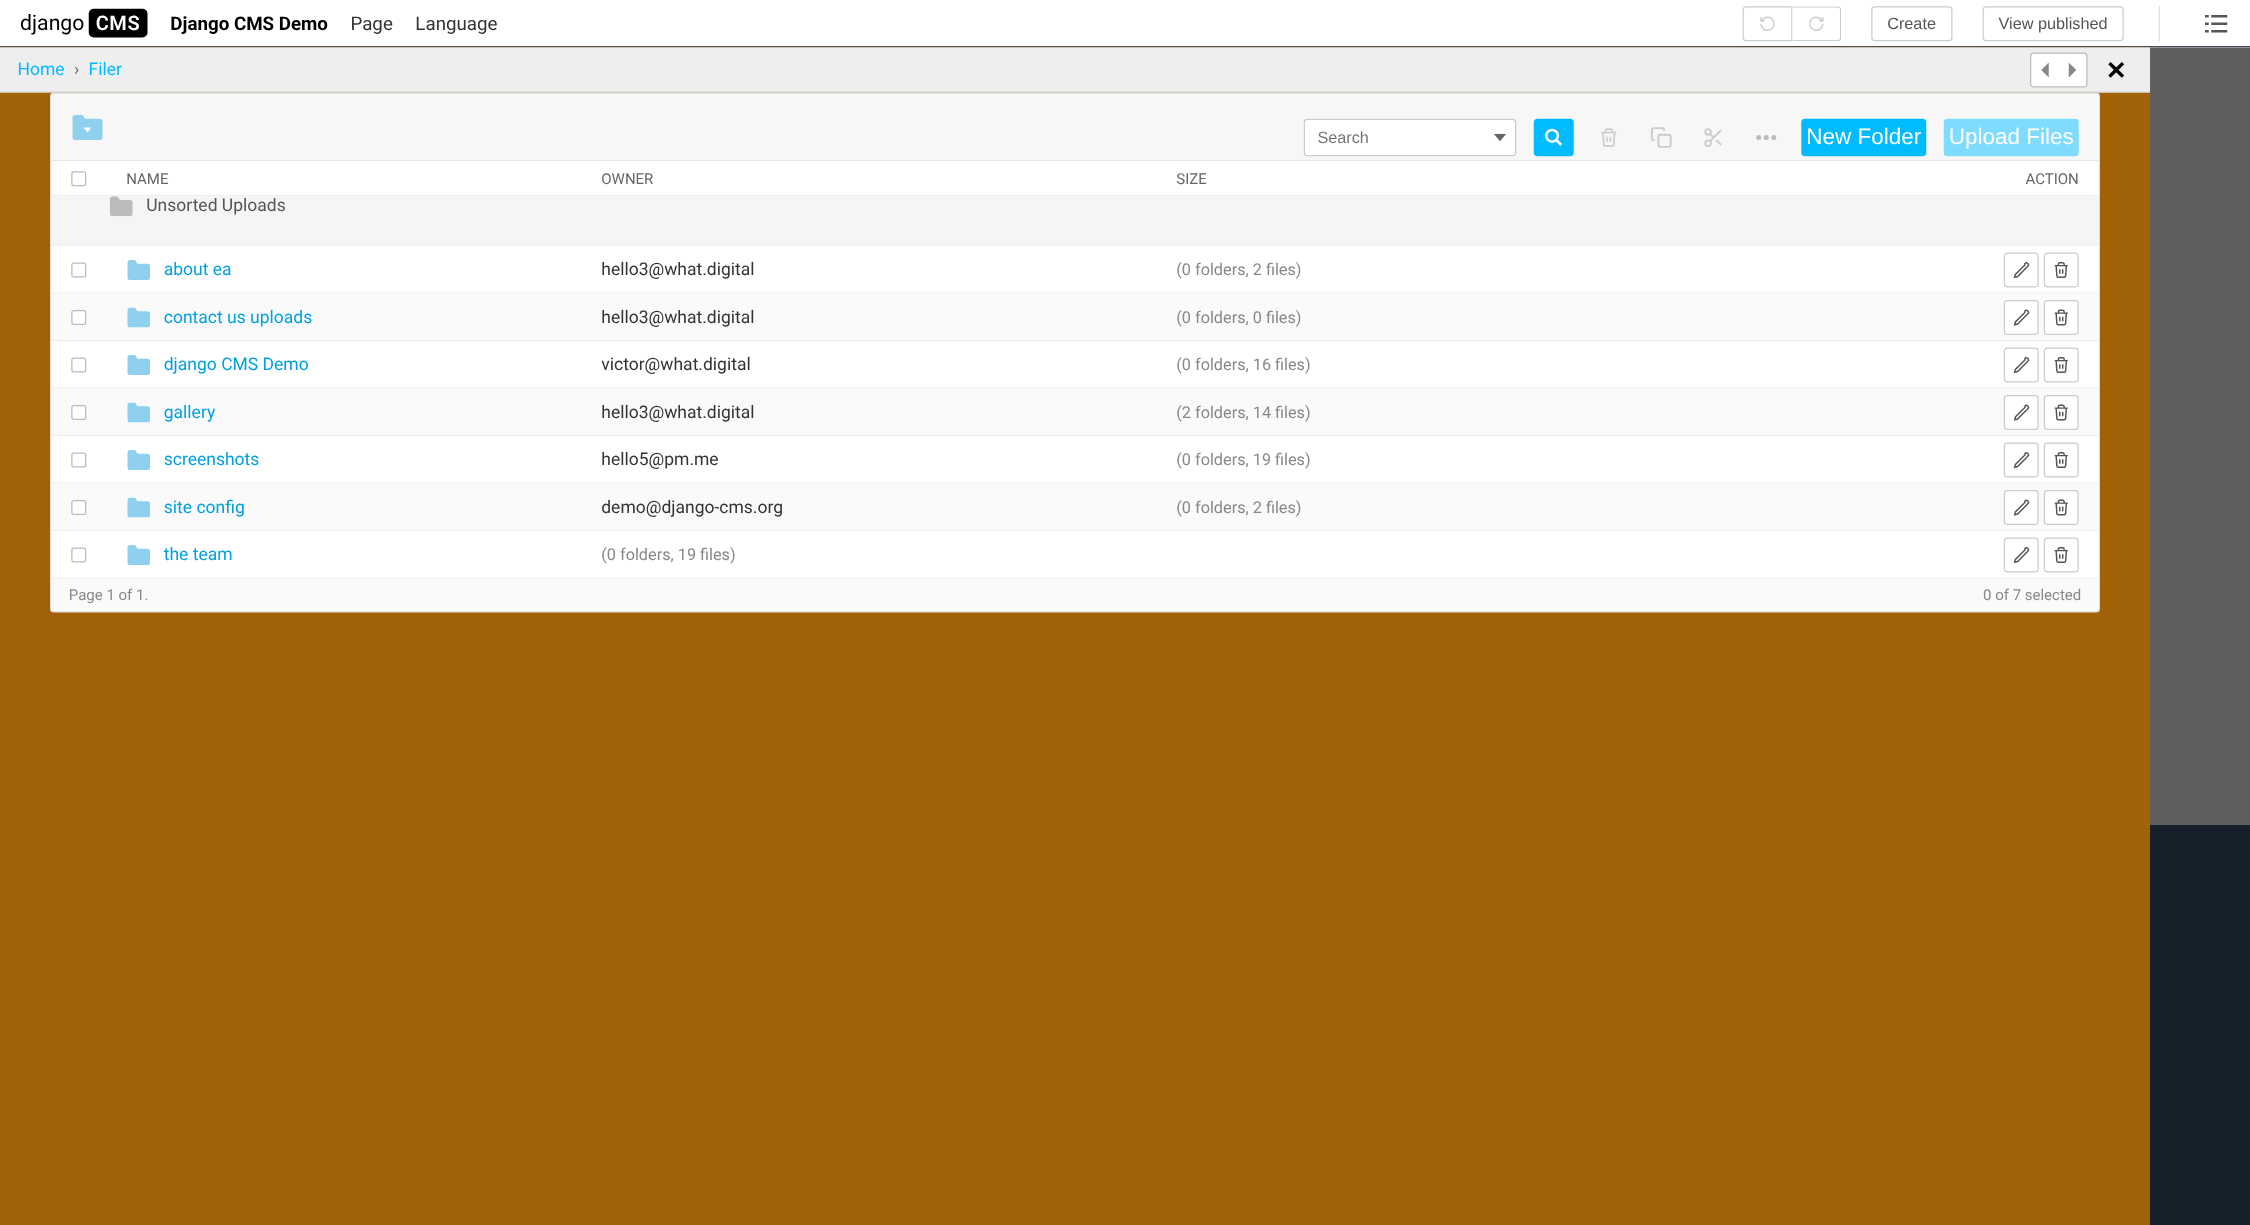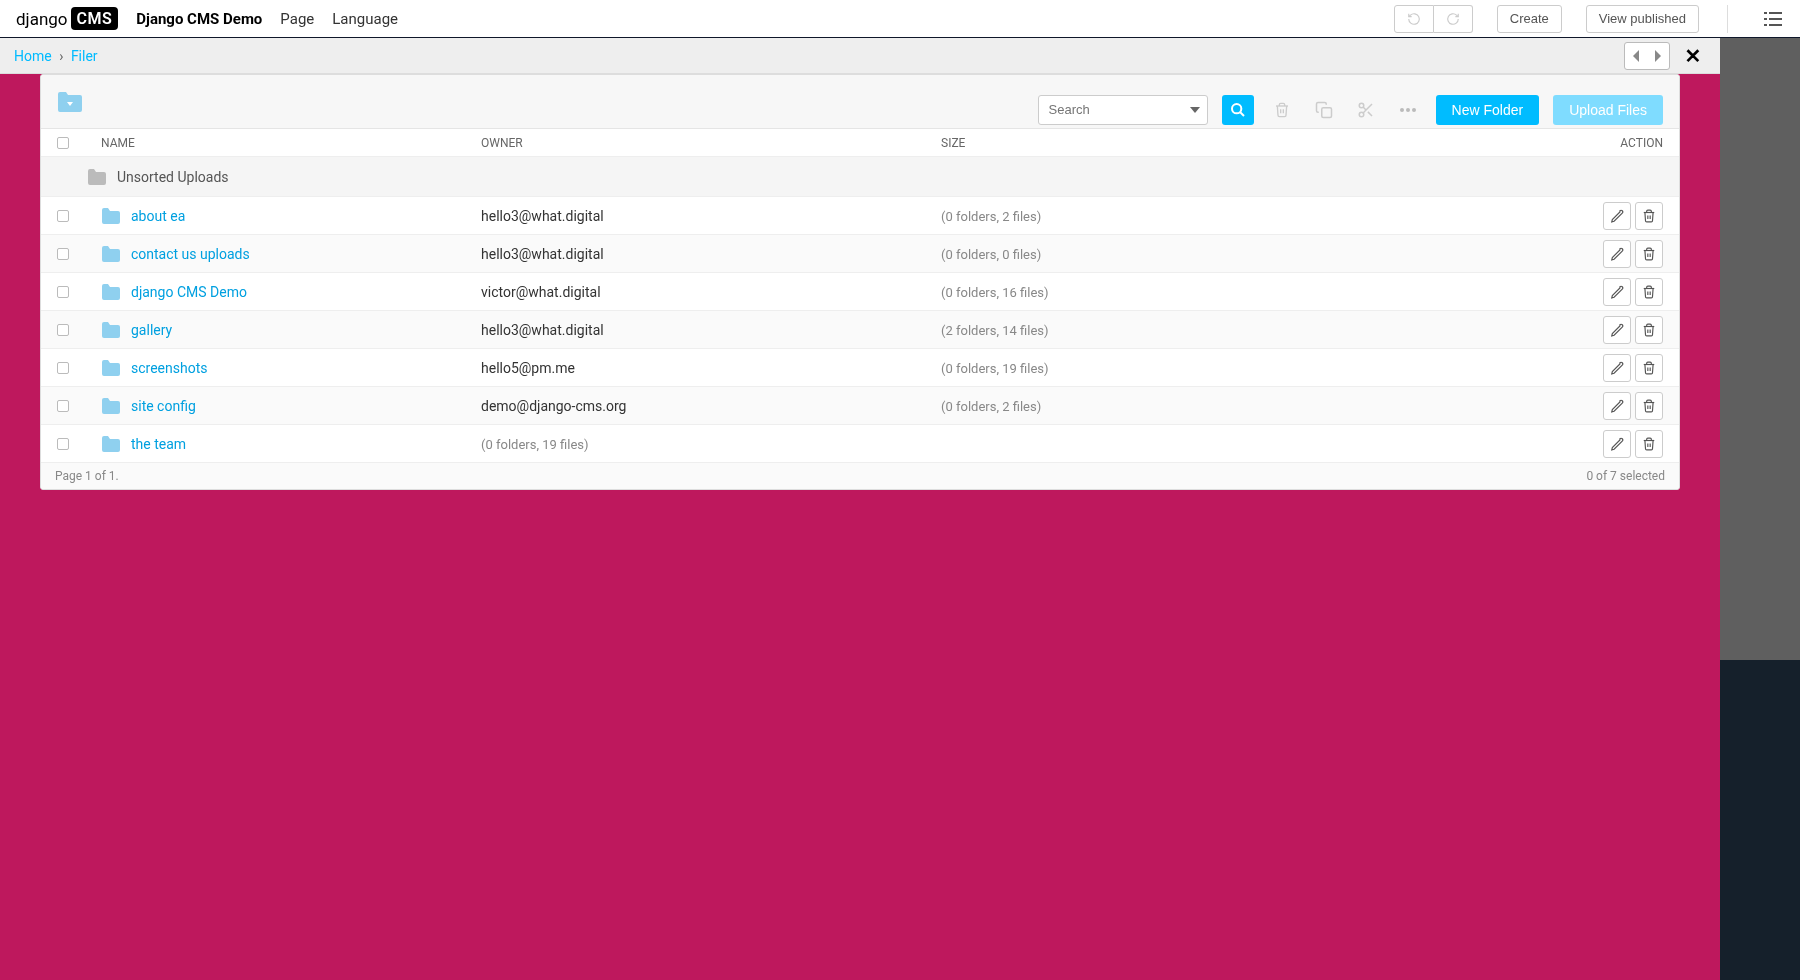--- a/index.html
+++ b/index.html
@@ -13,21 +13,21 @@
 .topbar-right { display: flex; align-items: center; gap: 24px; }
 .tb-btn { height: 28px; padding: 0 12px; border: 1px solid #ccc; border-radius: 3px; background: #fff; font-size: 13px; color: #555; cursor: pointer; display: inline-flex; align-items: center; justify-content: center; }
 .tb-btn-group { display: flex; }
 .tb-btn-group .tb-btn { border-radius: 0; }
 .tb-btn-group .tb-btn:first-child { border-top-left-radius: 3px; border-bottom-left-radius: 3px; }
 .tb-btn-group .tb-btn:last-child { border-top-right-radius: 3px; border-bottom-right-radius: 3px; border-left: none; }
 .tb-btn.disabled, .tb-btn:disabled { color: #ccc; cursor: default; }
 .tb-sep { width: 1px; height: 28px; background: #ddd; margin: 0 4px; }
 .menu-icon-btn { width: 34px; height: 34px; display: flex; align-items: center; justify-content: center; cursor: pointer; }
 .workarea { position: absolute; top: 38px; bottom: 0; left: 0; right: 0; display: flex; }
-.main { flex: 1; background: #be185d; position: relative; }
+.main { flex: 1; background: #a16207; position: relative; }
 .side { width: 80px; display: flex; flex-direction: column; }
 .side-top { flex: 1; background: #5f5f5f; }
 .side-bottom { height: 320px; background: #15202b; }
 .crumbs-bar { height: 36px; background: #eee; display: flex; align-items: center; padding: 0 14px; border-bottom: 1px solid #ddd; }
 .crumbs { font-size: 14px; }
 .crumb-link { color: #0bf; cursor: pointer; }
 .crumb-sep { color: #666; margin: 0 4px; }
 .crumbs-right { margin-left: auto; display: flex; align-items: center; }
 .crumb-nav-group { display: flex; border: 1px solid #bbb; border-radius: 3px; overflow: hidden; background: #fff; }
 .crumb-nav-btn { width: 22px; height: 26px; display: flex; align-items: center; justify-content: center; cursor: pointer; color: #888; }
@@ -36,29 +36,29 @@
 .panel { background: #fff; border: 1px solid #ddd; border-radius: 3px; }
 .taskbar { height: 54px; border-bottom: 1px solid #e5e5e5; display: flex; align-items: center; padding: 0 16px; background: #f7f7f7; border-top-left-radius: 3px; border-top-right-radius: 3px; }
 .root-folder { width: 26px; height: 22px; margin-right: auto; cursor: pointer; }
 .task-right { display: flex; align-items: center; gap: 14px; margin-top: 16px; }
 .search-wrap { position: relative; }
 .search-input { width: 170px; height: 30px; border: 1px solid #ccc; border-radius: 3px; padding: 0 24px 0 10px; font-size: 13px; background: #fff; }
 .search-caret { position: absolute; right: 8px; top: 50%; transform: translateY(-50%); pointer-events: none; }
 .search-btn { width: 32px; height: 30px; background: #00bcff; border-radius: 3px; display: flex; align-items: center; justify-content: center; cursor: pointer; }
 .icon-btn { width: 28px; height: 28px; display: flex; align-items: center; justify-content: center; cursor: pointer; color: #bbb; }
 .icon-btn.disabled { color: #ccc; cursor: default; }
-.primary-btn { height: 30px; padding: 0 16px; background: #00bcff; color: #fff; border-radius: 3px; font-size: 14px; display: inline-flex; align-items: center; justify-content: center; cursor: pointer; border: none; }
+.primary-btn { height: 30px; padding: 0 4px; background: #00bcff; color: #fff; border-radius: 3px; font-size: 18px; display: inline-flex; align-items: center; justify-content: center; cursor: pointer; border: none; }
 .primary-btn.light { background: #7fdcff; }
 .thead-row { height: 28px; display: flex; align-items: center; border-bottom: 1px solid #eee; padding: 0 16px; font-size: 12px; color: #666; }
 .col-check { width: 44px; display: flex; align-items: center; }
 .col-name { flex: 0 0 380px; display: flex; align-items: center; }
 .col-owner { flex: 0 0 460px; }
 .col-size { flex: 1; }
 .col-action { width: 140px; text-align: right; }
-.special-row { height: 40px; display: flex; align-items: center; padding: 0 16px; border-bottom: 1px solid #eee; background: #f5f5f5; }
+.special-row { height: 40px; display: flex; padding: 0 16px; border-bottom: 1px solid #eee; background: #f5f5f5; }
 .data-row { height: 38px; display: flex; align-items: center; padding: 0 16px; border-bottom: 1px solid #eee; font-size: 14px; }
 .data-row:nth-child(even) { background: #fafafa; }
 .data-row:nth-child(odd) { background: #fff; }
 .checkbox { width: 12px; height: 12px; border: 1px solid #bbb; border-radius: 2px; display: inline-block; cursor: pointer; background: #fff; }
 .folder-ic { width: 20px; height: 16px; margin-right: 10px; }
 .folder-ic svg { display: block; }
 .fname { color: #00a0e0; cursor: pointer; }
 .owner { color: #333; }
 .size { color: #888; font-size: 13px; }
 .actions { display: flex; gap: 4px; justify-content: flex-end; }

